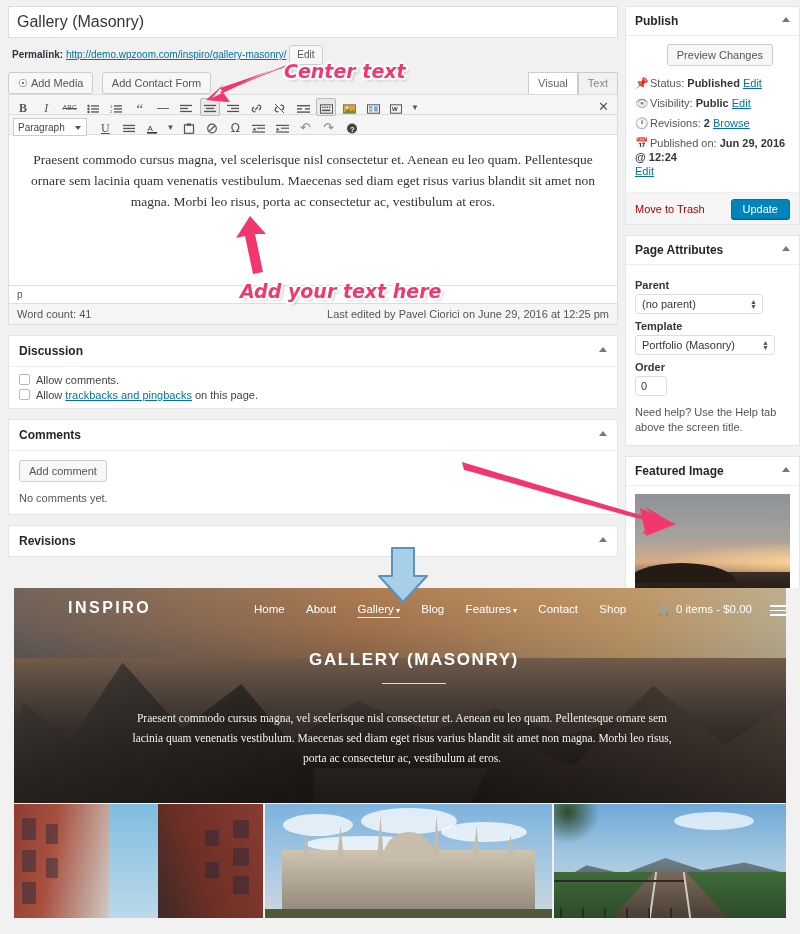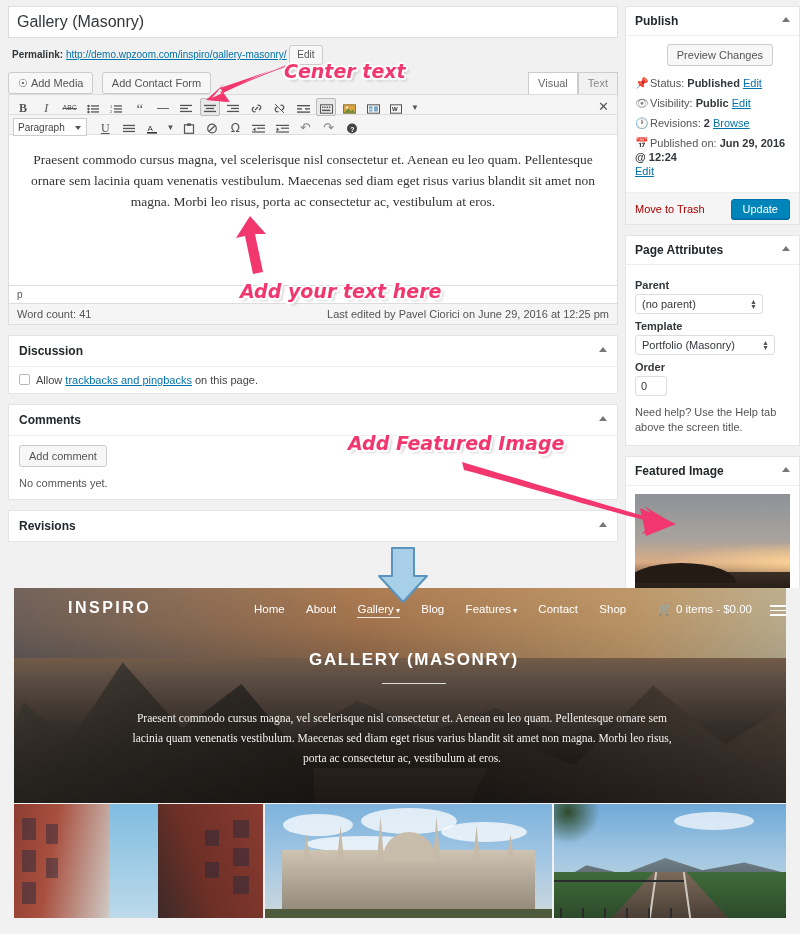--- a/index.html
+++ b/index.html
@@ -443,20 +443,23 @@
       </div>
     </div>
 
     <div class="box" style="margin-top:10px">
       <div class="box-head">
         <span>Discussion</span>
         <span class="toggle"></span>
       </div>
       <div class="chk-row">
         <div class="chk-line">
+          <span class="cbx"></span><span>Allow comments.</span>
+        </div>
+        <div class="chk-line">
           <span class="cbx"></span><span>Allow </span><a href="#">trackbacks and pingbacks</a><span> on this page.</span>
         </div>
       </div>
     </div>
 
     <div class="box">
       <div class="box-head">
         <span>Comments</span>
         <span class="toggle"></span>
       </div>
@@ -552,21 +555,20 @@
   <svg class="arrow-svg" style="left:190px; top:58px;" width="110" height="50">
     <path d="M104 6 C80 14, 50 26, 22 40 L34 26 L16 42 L38 44 L30 34 C58 22, 84 12, 106 4 Z" fill="#f2376f"></path>
     <path d="M106 4 C78 12, 48 26, 20 42 L40 44 L30 30 Z" fill="#f2376f"></path>
   </svg>
 
   <div class="anno" style="left:240px; top:280px; font-size:19px;">Add your text here</div>
   <svg class="arrow-svg" style="left:222px; top:212px;" width="60" height="70">
     <path d="M28 4 L14 26 L23 24 L31 62 L41 60 L33 22 L44 22 Z" fill="#f2376f"></path>
   </svg>
 
-  <div class="anno" style="left:348px; top:432px; font-size:19px;">Add Featured Image</div>
   <svg class="arrow-svg" style="left:462px; top:462px;" width="225" height="75">
     <path d="M0 0 C60 18, 140 42, 196 58 L182 44 L212 62 L180 72 L190 60 C134 46, 56 22, 2 8 Z" fill="#f2376f"></path>
     <path d="M214 62 L178 46 L184 74 Z" fill="#f2376f"></path>
   </svg>
 </div>
 
 <svg class="blue-arrow" style="left:375px; top:546px;" width="56" height="60">
   <path d="M17 2 L39 2 L39 30 L52 30 L28 56 L4 30 L17 30 Z" fill="#a7cfe8" stroke="#5a93bd" stroke-width="2" stroke-linejoin="round"></path>
 </svg>
 

